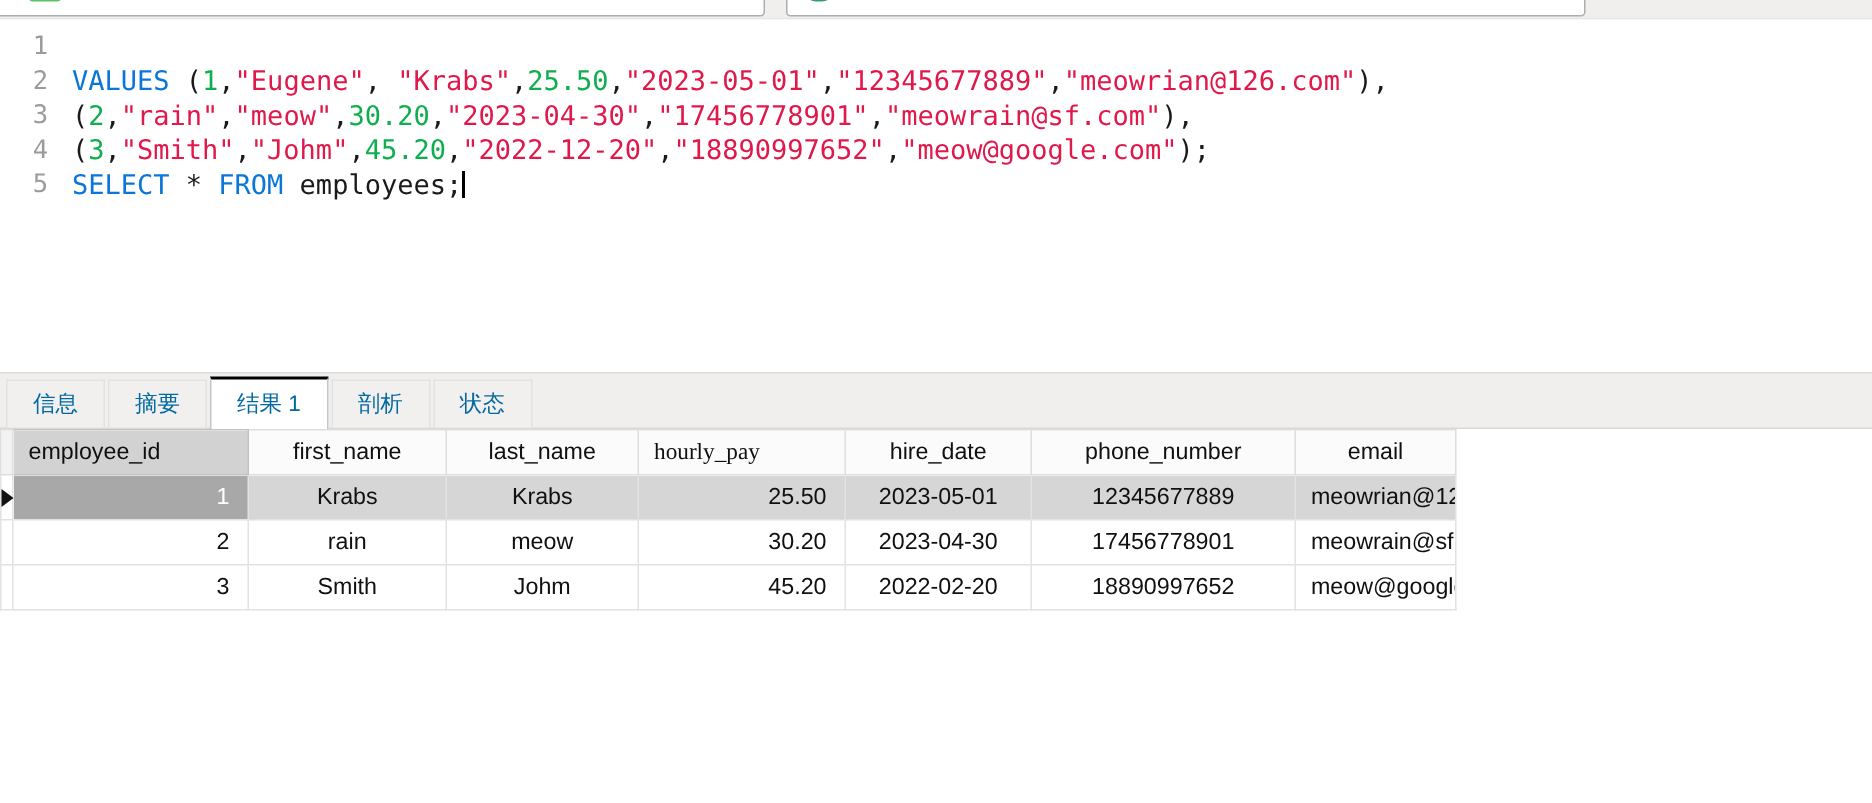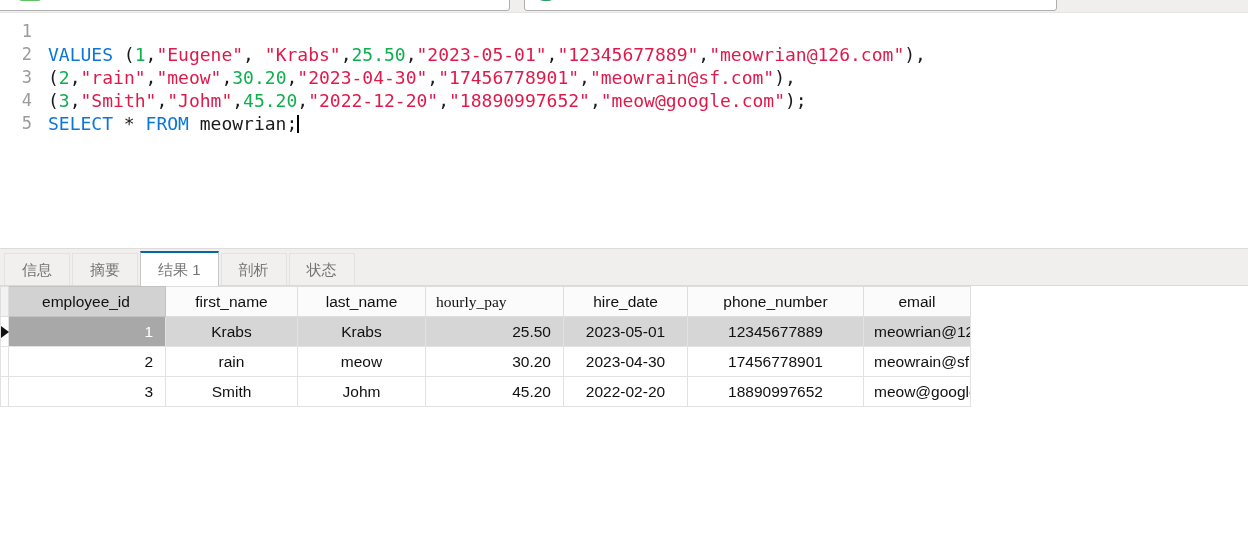--- a/index.html
+++ b/index.html
@@ -30,39 +30,39 @@
   .code span[data-c="str"] { color:#e0194b; }
   .code span[data-c="num"] { color:#0fae4e; }
   .code span[data-c="pl"]  { color:#1a1a1a; }
   .caret { display:inline-block; width:1.5px; height:18px; background:#000;
            vertical-align:middle; position:relative; top:-1px; }
 
   
   .tabbar { width:1248px; height:38px; background:#f0efee; border-top:1px solid #dddcdb;
             border-bottom:1px solid #d9d9d9; display:flex; align-items:flex-end;
             padding-left:4px; }
-  .tab { height:32px; line-height:32px; padding:0 17px; font-size:15px; color:#737373;
+  .tab { height:32px; line-height:32px; padding:0 17px; font-size:15px; color:#0369a1;
          background:#f1f0ef; border:1px solid #e3e2e1; border-bottom:none;
          margin-right:2px; }
   .tab.active { background:#ffffff; height:35px; line-height:33px;
-                border:1px solid #c6c6c6; border-top:2px solid #0369a1;
+                border:1px solid #c6c6c6; border-top:2px solid #000000;
                 border-bottom:none; position:relative; top:1px; }
 
   
   .grid-wrap { width:1248px; background:#ffffff; }
   table.grid { border-collapse:collapse; table-layout:fixed; width:970px;
                font-size:15.5px; color:#101010; }
   .grid th, .grid td { border:1px solid #e2e2e2; height:30px; padding:0 10px;
                        text-align:center; white-space:nowrap; overflow:hidden;
                        font-weight:normal; }
   .grid th { background:#fbfbfb; border-color:#dedede; }
   .grid th.hl { background:#d2d2d2; border-color:#c2c2c2; }
   .grid col.c-gutter { width:8px; }
   .grid th:nth-child(2), .grid td:nth-child(2) { text-align:right; padding-right:12px; }
-  .grid th:nth-child(2) { text-align:center; }
+  .grid th:nth-child(2) { text-align:left; }
   .grid th:nth-child(5), .grid td:nth-child(5) { text-align:right; padding-right:12px; }
   .grid th:nth-child(5) { text-align:left;font-family:Liberation Serif, serif; }
   .grid td.gutter, .grid th.gutter { padding:0; background:#f2f2f2; position:relative;
                                      overflow:visible; }
   .grid td.gutter { background:#ffffff; }
   tr.sel td { background:#d6d6d6; }
   tr.sel td.gutter { background:#ffffff; }
   tr.sel td.focus-cell { background:#a8a8a8; color:#ffffff; }
   .arrow { position:absolute; left:0; top:50%; margin-top:-6px; width:0; height:0;
            border-left:8px solid #111; border-top:6px solid transparent;
@@ -93,21 +93,21 @@
   <div class="code-line">
     <span class="ln">3</span>
     <span class="code"><span data-c="pl">(</span><span data-c="num">2</span><span data-c="pl">,</span><span data-c="str">"rain"</span><span data-c="pl">,</span><span data-c="str">"meow"</span><span data-c="pl">,</span><span data-c="num">30.20</span><span data-c="pl">,</span><span data-c="str">"2023-04-30"</span><span data-c="pl">,</span><span data-c="str">"17456778901"</span><span data-c="pl">,</span><span data-c="str">"meowrain@sf.com"</span><span data-c="pl">),</span></span>
   </div>
   <div class="code-line">
     <span class="ln">4</span>
     <span class="code"><span data-c="pl">(</span><span data-c="num">3</span><span data-c="pl">,</span><span data-c="str">"Smith"</span><span data-c="pl">,</span><span data-c="str">"Johm"</span><span data-c="pl">,</span><span data-c="num">45.20</span><span data-c="pl">,</span><span data-c="str">"2022-12-20"</span><span data-c="pl">,</span><span data-c="str">"18890997652"</span><span data-c="pl">,</span><span data-c="str">"meow@google.com"</span><span data-c="pl">);</span></span>
   </div>
   <div class="code-line">
     <span class="ln">5</span>
-    <span class="code"><span data-c="kw">SELECT</span><span data-c="pl"> * </span><span data-c="kw">FROM</span><span data-c="pl"> meowrian;</span><span class="caret"></span></span>
+    <span class="code"><span data-c="kw">SELECT</span><span data-c="pl"> * </span><span data-c="kw">FROM</span><span data-c="pl"> employees;</span><span class="caret"></span></span>
   </div>
 </div>
 
 <div class="tabbar">
   <div class="tab">信息</div>
   <div class="tab">摘要</div>
   <div class="tab active">结果 1</div>
   <div class="tab">剖析</div>
   <div class="tab">状态</div>
 </div>

